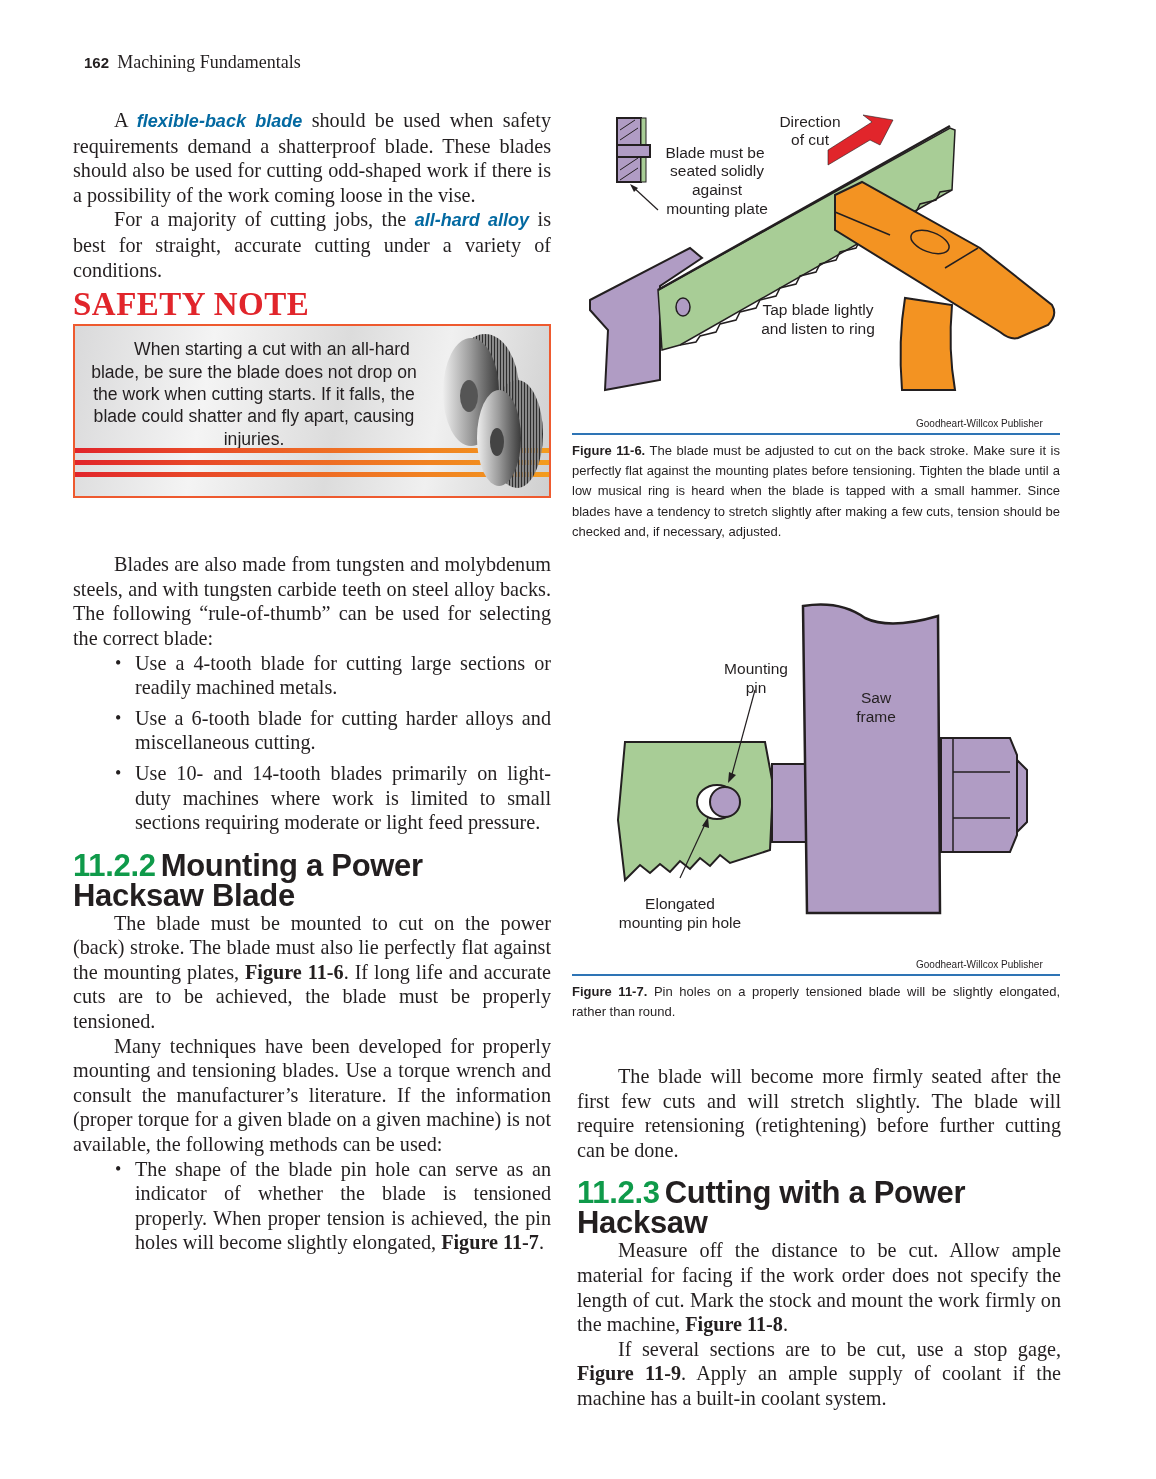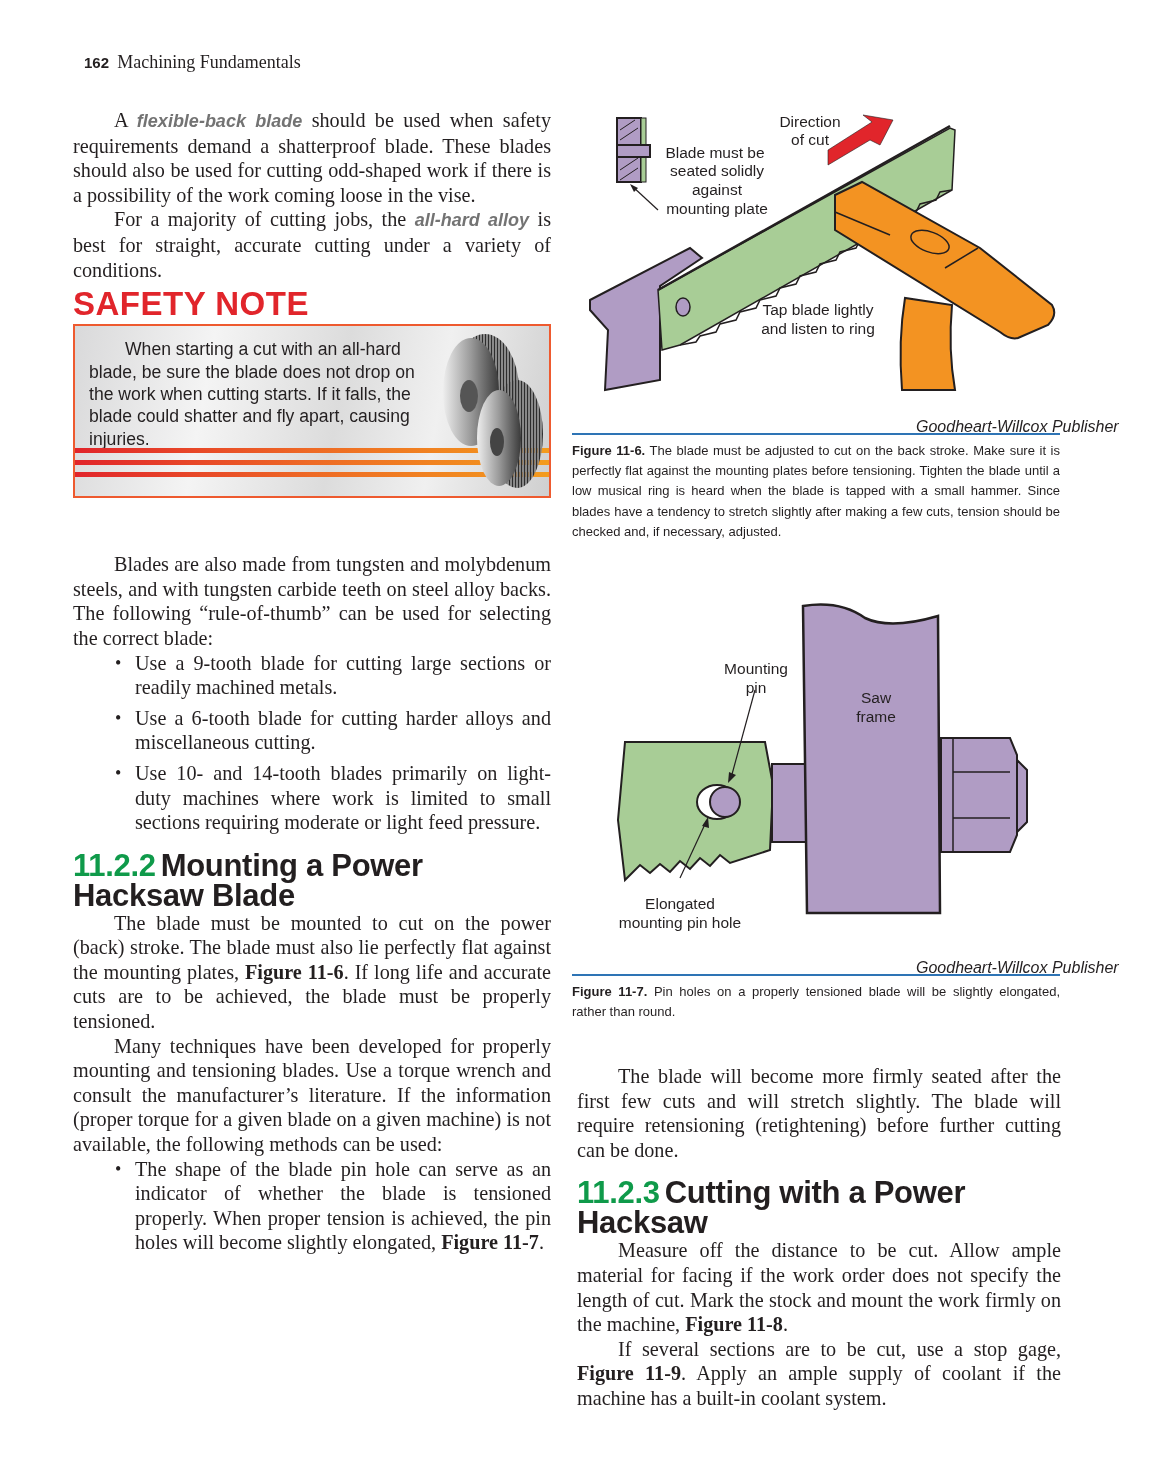--- a/index.html
+++ b/index.html
@@ -8,39 +8,39 @@
   .running-head { position: absolute; left: 84px; top: 52px; font-size: 17px; }
   .running-head .pg { font-family: "Liberation Sans", sans-serif; font-weight: bold; font-size: 15px; margin-right: 4px; }
   .running-head .book { font-family: "Liberation Serif", serif; font-size: 18px; }
 
   .col { position: absolute; width: 478px; }
   .col-left { left: 73px; top: 108px; }
   .col-right { left: 577px; }
 
   .body-text { font-family: "Liberation Serif", serif; font-size: 20.2px; line-height: 24.6px; text-align: justify; margin: 0; }
   .indent { text-indent: 41px; }
-  .term { font-family: "Liberation Sans", sans-serif; font-weight: bold; font-style: italic; color: #737373; font-size: 18px; }
+  .term { font-family: "Liberation Sans", sans-serif; font-weight: bold; font-style: italic; color: #0369a1; font-size: 18px; }
   .figref { font-weight: bold; }
 
   ul.bullets { list-style: none; margin: 0; padding: 0 0 0 62px; }
   ul.bullets li { position: relative; font-family: "Liberation Serif", serif; font-size: 20.2px; line-height: 24.6px; text-align: justify; margin-bottom: 6px; }
   ul.bullets li::before { content: "•"; position: absolute; left: -20px; top: 0; font-size: 18px; }
 
-  .safety-title { font-family: Liberation Sans, sans-serif; font-weight: bold; font-size: 33px; color: #e1252b; letter-spacing: 0.5px; margin: 4px 0 2px 0; line-height: 36px; }
-  .safety-box { position: relative; height: 170px; border: 2px solid #ee5a2f; background: linear-gradient(100deg, #d9d9da 0%, #f4f4f4 28%, #dcdcdc 55%, #f0f0f0 75%, #cfcfcf 100%); overflow: hidden; }
+  .safety-title { font-family: Liberation Serif, serif; font-weight: bold; font-size: 33px; color: #e1252b; letter-spacing: 0.5px; margin: 4px 0 2px 0; line-height: 36px; }
+  .safety-box { position: relative; height: 170px; border: 2px solid #ee5a2f; background: linear-gradient(100deg, #d9d9da 0%, #f4f4f4 28%, #dcdcdc 55%, #f0f0f0 75%, #cfcfcf 100%); overflow: hidden; text-align: center; }
   .safety-text { position: absolute; left: 14px; top: 12px; width: 330px; font-family: "Liberation Sans", sans-serif; font-size: 17.6px; line-height: 22.4px; color: #231f20; }
   .safety-text .ind { display: inline-block; width: 36px; }
   .stripe { position: absolute; left: 0; right: 0; height: 5px; background: linear-gradient(90deg, #e1252b 0%, #ee6a25 50%, #f39b1d 100%); }
   .gears { position: absolute; right: 6px; top: 4px; width: 118px; height: 162px; }
 
   .h2 { font-family: "Liberation Sans", sans-serif; font-weight: bold; font-size: 31px; line-height: 30px; margin: 0; color: #231f20; letter-spacing: -0.3px; }
   .h2 .num { color: #0f9a4a; margin-right: 5px; }
 
   .fig { position: absolute; }
-  .credit { position: absolute; font-family: "Liberation Sans", sans-serif; font-style: italic; font-size: 16px; color: #231f20; }
+  .credit { position: absolute; font-family: "Liberation Sans", sans-serif; font-size: 10px; color: #231f20; }
   .rule { position: absolute; height: 2px; background: #2e74b5; }
   .caption { position: absolute; font-family: "Liberation Sans", sans-serif; font-size: 13px; line-height: 20.2px; text-align: justify; color: #231f20; }
   .caption .cap-label { font-weight: bold; }
   .lbl { font-family: "Liberation Sans", sans-serif; font-size: 15.5px; fill: #231f20; }
 </style>
 </head>
 <body>
 
 <div class="running-head">
   <span class="pg">162</span>
@@ -73,21 +73,21 @@
       <ellipse cx="46" cy="62" rx="28" ry="54" fill="url(#gearG)"></ellipse>
       <ellipse cx="44" cy="66" rx="9" ry="16" fill="#555"></ellipse>
       <ellipse cx="92" cy="104" rx="26" ry="54" fill="url(#teeth)"></ellipse>
       <ellipse cx="74" cy="108" rx="22" ry="48" fill="url(#gearG)"></ellipse>
       <ellipse cx="72" cy="112" rx="7" ry="14" fill="#444"></ellipse>
     </svg>
   </div>
 
   <p class="body-text indent" style="margin-top:54px;">Blades are also made from tungsten and molybdenum steels, and with tungsten carbide teeth on steel alloy backs. The following “rule-of-thumb” can be used for selecting the correct blade:</p>
   <ul class="bullets">
-    <li>Use a 9-tooth blade for cutting large sections or readily machined metals.</li>
+    <li>Use a 4-tooth blade for cutting large sections or readily machined metals.</li>
     <li>Use a 6-tooth blade for cutting harder alloys and miscellaneous cutting.</li>
     <li>Use 10- and 14-tooth blades primarily on light-duty machines where work is limited to small sections requiring moderate or light feed pressure.</li>
   </ul>
 
   <h2 class="h2" style="margin-top:16px;"><span class="num">11.2.2</span><span>Mounting a Power Hacksaw Blade</span></h2>
   <p class="body-text indent"><span>The blade must be mounted to cut on the power (back) stroke. The blade must also lie perfectly flat against the mounting plates, </span><span class="figref">Figure 11-6</span><span>. If long life and accurate cuts are to be achieved, the blade must be properly tensioned.</span></p>
   <p class="body-text indent">Many techniques have been developed for properly mounting and tensioning blades. Use a torque wrench and consult the manufacturer’s literature. If the information (proper torque for a given blade on a given machine) is not available, the following methods can be used:</p>
   <ul class="bullets">
     <li><span>The shape of the blade pin hole can serve as an indicator of whether the blade is tensioned properly. When proper tension is achieved, the pin holes will become slightly elongated, </span><span class="figref">Figure 11-7</span>.</li>
   </ul>

